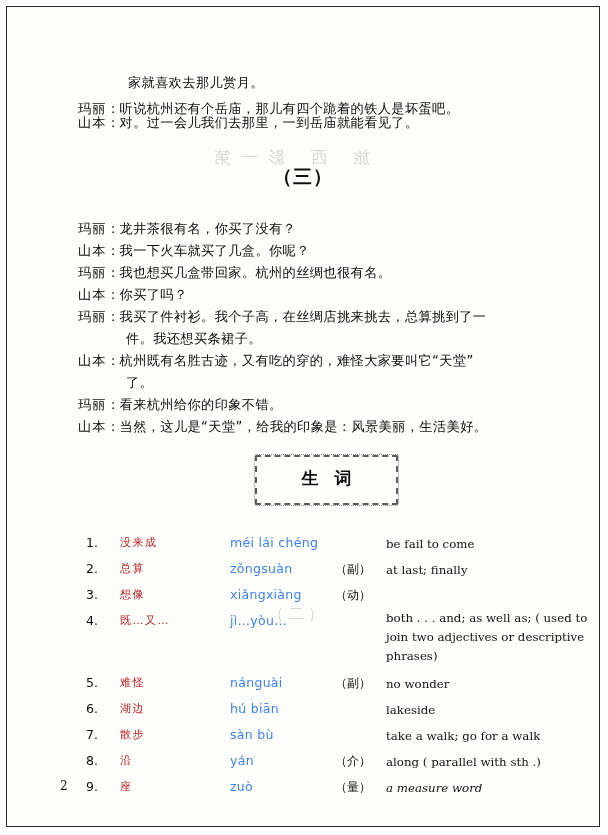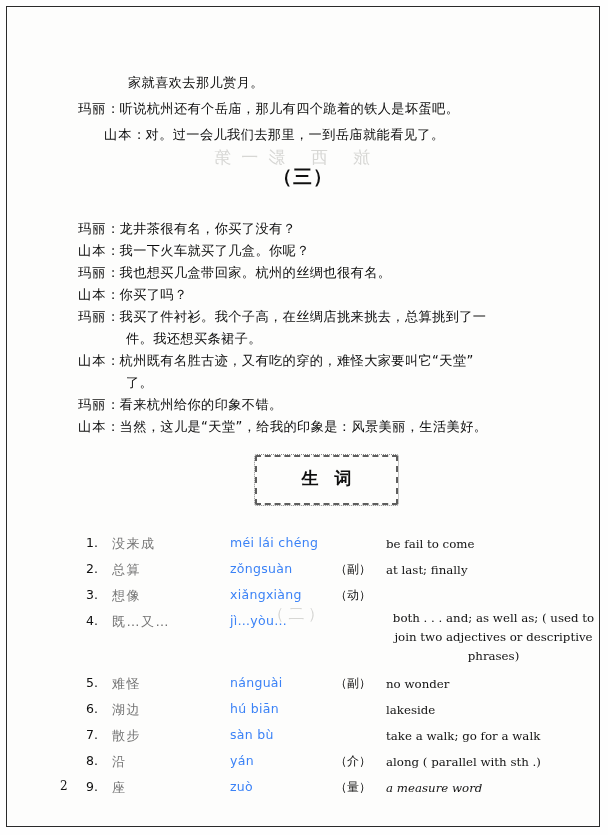--- a/index.html
+++ b/index.html
@@ -128,23 +128,23 @@
     position: absolute;
     left: 78px;
     width: 26px;
     text-align: left;
     font-size: 12.5px;
     color: #101010;
     font-family: "DejaVu Sans", sans-serif;
   }
   .v-word {
     position: absolute;
-    left: 104px;
-    font-size: 13px;
-    color: #737373;
+    left: 112px;
+    font-size: 11px;
+    color: #b91c1c;
     letter-spacing: 1.5px;
     white-space: nowrap;
   }
   .v-pinyin {
     position: absolute;
     left: 222px;
     font-size: 12.5px;
     color: #3b82f6;
     letter-spacing: 0.3px;
     white-space: nowrap;
@@ -194,21 +194,21 @@
     <div class="content">
 
       <div class="dlg" style="left:120px; top:66px;">
         <span>家就喜欢去那儿赏月。</span>
       </div>
 
       <div class="dlg" style="left:70px; top:92px;">
         <span class="spk">玛丽</span><span class="colon">：</span><span>听说杭州还有个岳庙，那儿有四个跪着的铁人是坏蛋吧。</span>
       </div>
 
-      <div class="dlg" style="left:70px; top:118px;margin-left:26px;">
+      <div class="dlg" style="left:70px; top:106px;">
         <span class="spk">山本</span><span class="colon">：</span><span>对。过一会儿我们去那里，一到岳庙就能看见了。</span>
       </div>
 
       <div class="sec-head" style="top:156px;">
         <span>（三）</span>
       </div>
 
       <div class="dlg" style="left:70px; top:212px;">
         <span class="spk">玛丽</span><span class="colon">：</span><span>龙井茶很有名，你买了没有？</span>
       </div>
@@ -275,21 +275,21 @@
           <span class="v-word">想像</span>
           <span class="v-pinyin">xiǎngxiàng</span>
           <span class="v-pos">（动）</span>
         </div>
 
         <div class="vrow" style="height:62px;">
           <span class="v-num">4.</span>
           <span class="v-word">既…又…</span>
           <span class="v-pinyin">jì…yòu…</span>
           <span class="v-pos"></span>
-          <span class="v-def" style="top:-4px; position:absolute;text-align:center;">both . . . and; as well as; ( used to join two adjectives or descriptive phrases)</span>
+          <span class="v-def" style="top:-4px; position:absolute;">both . . . and; as well as; ( used to join two adjectives or descriptive phrases)</span>
         </div>
 
         <div class="vrow" style="height:26px;">
           <span class="v-num">5.</span>
           <span class="v-word">难怪</span>
           <span class="v-pinyin">nánguài</span>
           <span class="v-pos">（副）</span>
           <span class="v-def">no wonder</span>
         </div>
 

